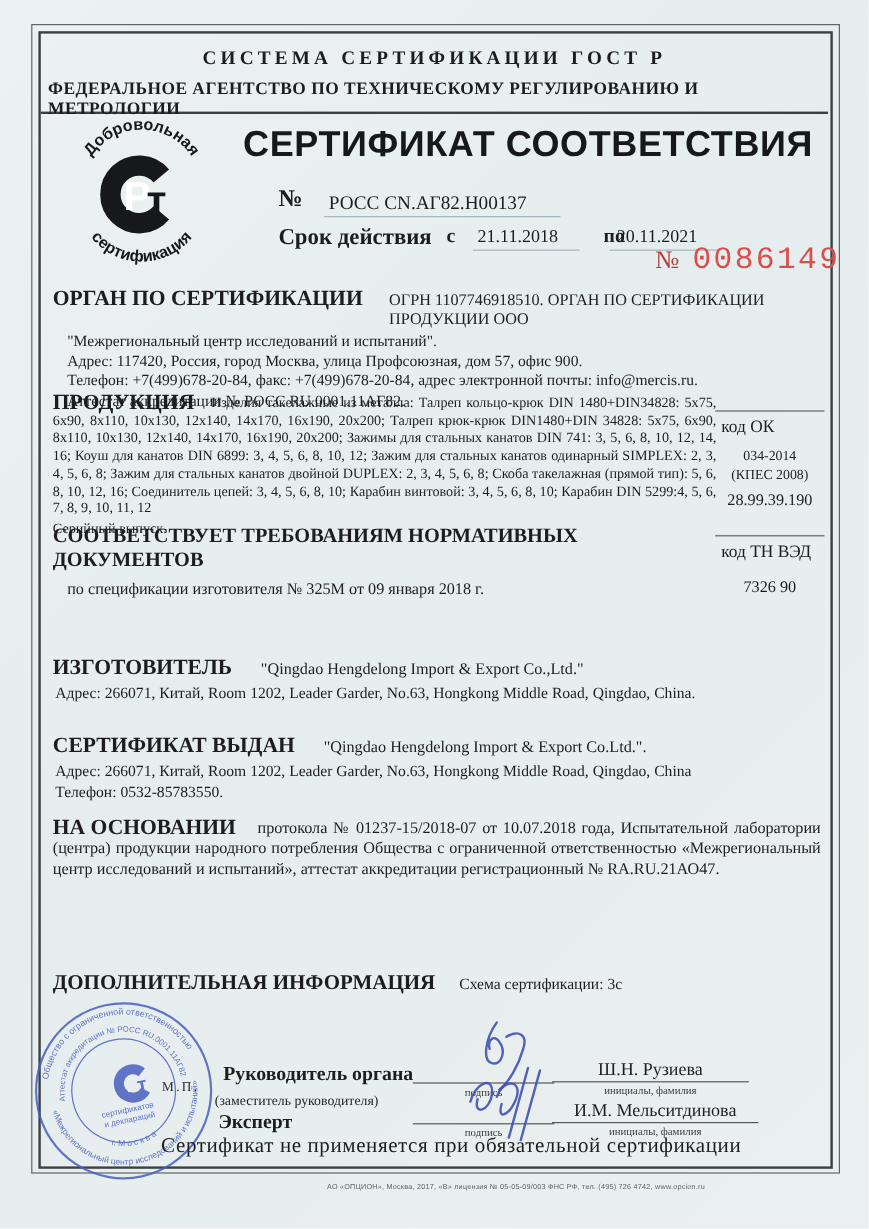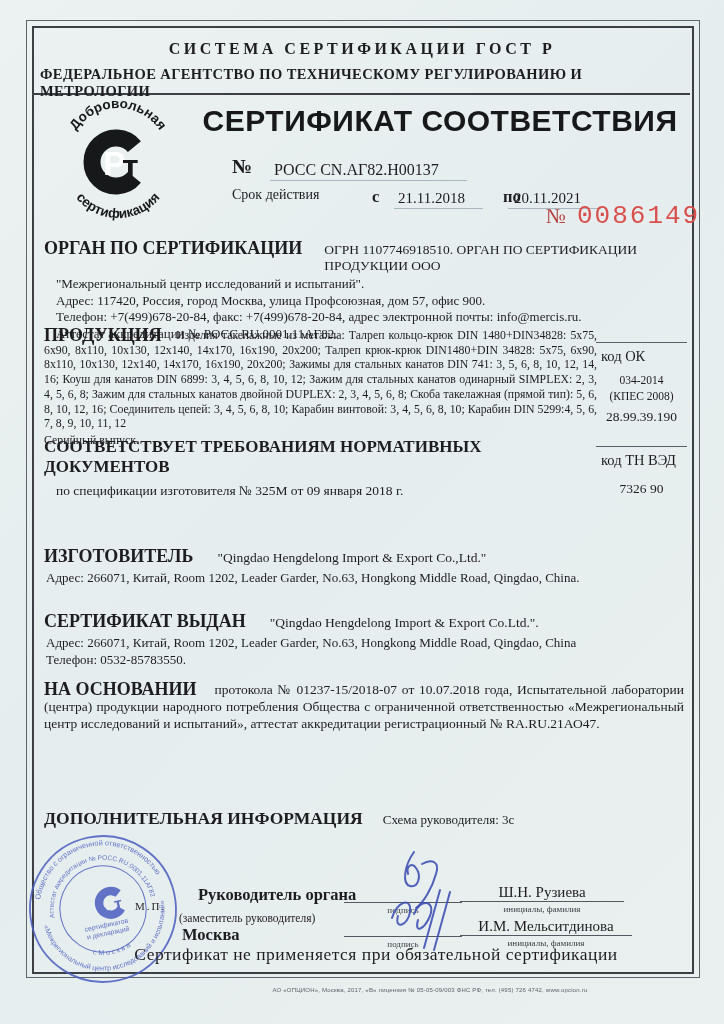--- a/index.html
+++ b/index.html
@@ -14,21 +14,21 @@
   
   .hdr1{left:40px;top:40px;width:644px;text-align:center;font-weight:bold;font-size:16px;letter-spacing:3.5px;}
   .hdr2{left:40px;top:66px;width:644px;font-weight:bold;font-size:14.5px;letter-spacing:.4px;}
   
   .main-title{left:190px;top:104px;width:500px;text-align:center;font-family:"Liberation Sans",sans-serif;
     font-weight:700;font-size:30px;letter-spacing:.5px;color:#17181a;}
   .rst-logo{left:52px;top:98px;width:132px;height:124px;}
   
   .no-label{left:232px;top:155px;font-size:20px;font-weight:bold;}
   .no-value{left:270px;top:161px;font-size:16px;padding:0 28px 1px 4px;border-bottom:1px solid rgba(90,115,135,.45);}
-  .valid-label{left:232px;top:187px;font-size:14px;font-weight:normal;}
+  .valid-label{left:232px;top:187px;font-size:19px;font-weight:bold;}
   .from-label{left:372px;top:187px;font-size:16.5px;font-weight:bold;}
   .date1{left:394px;top:190px;font-size:15px;padding:0 18px 1px 4px;border-bottom:1px solid rgba(90,115,135,.45);}
   .to-label{left:503px;top:187px;font-size:16.5px;font-weight:bold;}
   .date2{left:508px;top:190px;font-size:15px;padding:0 20px 1px 6px;border-bottom:1px solid rgba(90,115,135,.45);}
   .red-no-label{left:546px;top:204px;font-size:21px;color:#b4403c;}
   .red-no-value{left:577px;top:201px;font-family:"Liberation Mono",monospace;font-size:26px;
     letter-spacing:2px;color:var(--red,#d94f4b);}
   
   .sec-label{font-size:18px;font-weight:bold;white-space:nowrap;}
   .body-txt{font-size:13px;line-height:16.5px;}
@@ -63,21 +63,21 @@
   .sec-basis{left:44px;top:681px;width:640px;}
   .basis-text{font-size:13.5px;line-height:17px;text-align:justify;}
   .basis-label{margin-right:18px;}
   
   .sec-additional{left:44px;top:808px;width:640px;display:flex;align-items:baseline;}
   .add-label{font-size:17.5px;font-weight:bold;}
   .add-text{font-size:13px;margin-left:20px;}
   
   .stamp{left:26px;top:832px;width:154px;height:154px;transform:rotate(-12deg);opacity:.85;}
   .mp-label{left:88px;top:900px;font-size:11px;letter-spacing:2px;color:#26262a;margin-left:47px;}
-  .sig-head-label{left:198px;top:885px;font-size:16.5px;font-weight:bold;}
+  .sig-head-label{left:186px;top:885px;font-size:16.5px;font-weight:bold;}
   .sig-sub{left:179px;top:912px;font-size:11.5px;}
   .sig-expert-label{left:182px;top:925px;font-size:16.5px;font-weight:bold;}
   .sigline{border-bottom:1px solid #55595e;}
   .sigline1{left:344px;top:886px;width:118px;height:16px;}
   .sigline2{left:344px;top:920px;width:118px;height:16px;}
   .sig-caption{font-size:9px;text-align:center;color:#3a3d41;}
   .cap1{left:344px;top:905px;width:118px;}
   .cap2{left:344px;top:939px;width:118px;}
   .name1{left:462px;top:884px;width:160px;text-align:center;font-size:15px;}
   .name2{left:462px;top:918px;width:168px;text-align:center;font-size:15px;}
@@ -198,21 +198,21 @@
 
   <div class="abs sec-basis">
     <div class="basis-text">
       <span class="float-label basis-label">НА ОСНОВАНИИ</span>
       <span>протокола № 01237-15/2018-07 от 10.07.2018 года, Испытательной лаборатории (центра) продукции народного потребления Общества с ограниченной ответственностью «Межрегиональный центр исследований и испытаний», аттестат аккредитации регистрационный № RA.RU.21АО47.</span>
     </div>
   </div>
 
   <div class="abs sec-additional">
     <span class="add-label">ДОПОЛНИТЕЛЬНАЯ ИНФОРМАЦИЯ</span>
-    <span class="add-text">Схема руководителя: 3с</span>
+    <span class="add-text">Схема сертификации: 3с</span>
   </div>
 
   <svg class="abs stamp" viewBox="0 0 150 150">
     <defs>
       <path id="stTop" d="M 13,75 A 62,62 0 0 1 137,75"></path>
       <path id="stBot" d="M 15,75 A 60,60 0 0 0 135,75"></path>
       <path id="stInTop" d="M 27,75 A 48,48 0 0 1 123,75"></path>
       <path id="stInBot" d="M 30,75 A 45,45 0 0 0 120,75"></path>
     </defs>
     <circle cx="75" cy="75" r="71" fill="none" stroke="#4a5ec0" stroke-width="1.8"></circle>
@@ -234,21 +234,21 @@
       <text x="51" y="77" font-size="34" font-weight="bold" fill="#eaf0ef">Р</text>
       <text x="70" y="80" font-size="34" font-weight="bold" fill="#4a5ec0">т</text>
     </g>
     <text x="75" y="93" font-size="6.6" fill="#4a5ec0" text-anchor="middle">сертификатов</text>
     <text x="75" y="101" font-size="6.6" fill="#4a5ec0" text-anchor="middle">и деклараций</text>
   </svg>
   <div class="abs mp-label">М.П.</div>
 
   <div class="abs sig-head-label">Руководитель органа</div>
   <div class="abs sig-sub">(заместитель руководителя)</div>
-  <div class="abs sig-expert-label">Москва</div>
+  <div class="abs sig-expert-label">Эксперт</div>
 
   <div class="abs sigline sigline1"></div>
   <div class="abs sig-caption cap1">подпись</div>
   <div class="abs sigline sigline2"></div>
   <div class="abs sig-caption cap2">подпись</div>
 
   <div class="abs name1">Ш.Н. Рузиева</div>
   <div class="abs sigline nameline1"></div>
   <div class="abs sig-caption ncap1">инициалы, фамилия</div>
   <div class="abs name2">И.М. Мельситдинова</div>

